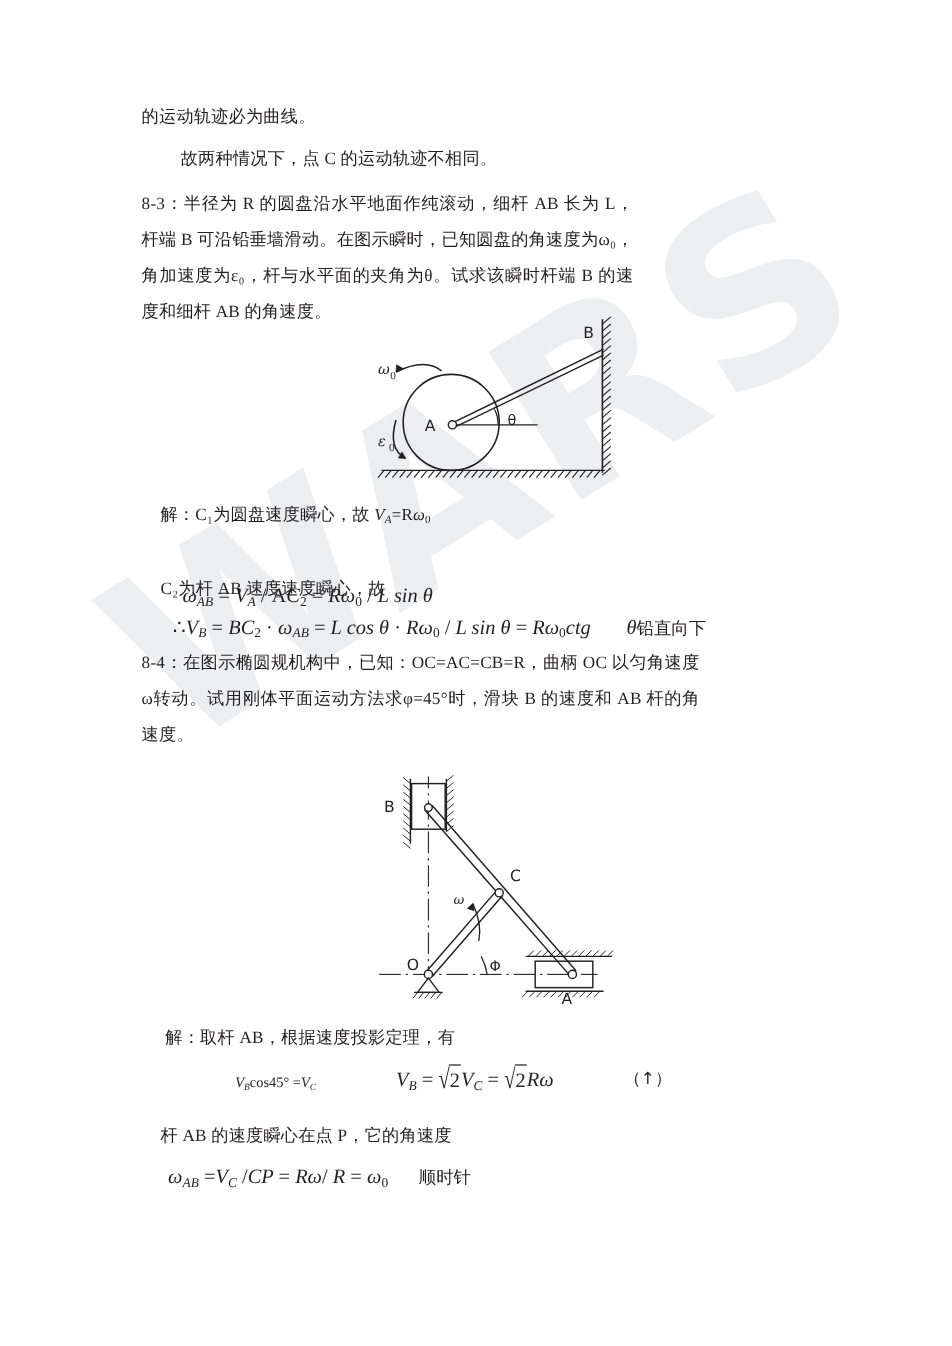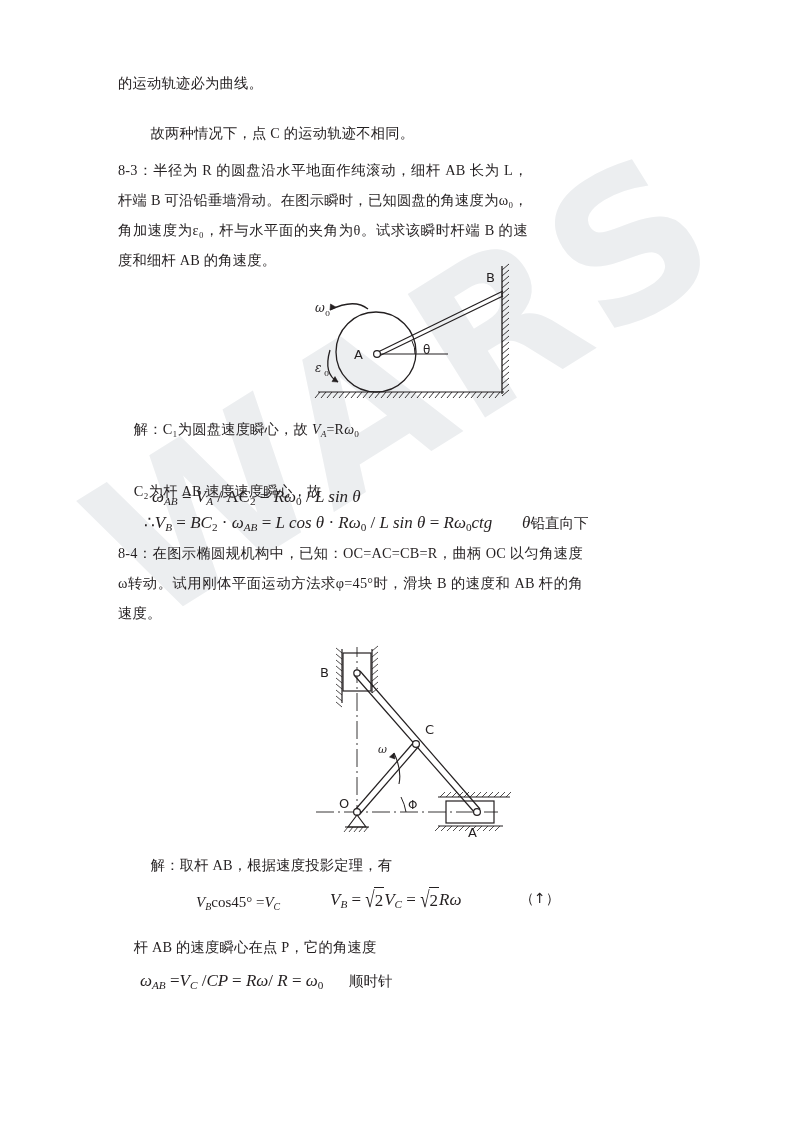--- a/index.html
+++ b/index.html
@@ -108,21 +108,21 @@
 <body>
 
 <div class="page">
 
   <div class="watermark">
     <div class="wm-text">WARS</div>
   </div>
 
   <div class="content">
 
-    <div class="blk" style="left:0;top:68px;width:742px;">
+    <div class="blk" style="left:0;top:84px;width:742px;font-family:Liberation Mono, monospace;">
       <p class="para">的运动轨迹必为曲线。</p>
     </div>
 
     <div class="blk" style="left:4px;top:118px;width:729px;">
       <p class="para indent">故两种情况下，点 C 的运动轨迹不相同。</p>
     </div>
 
     <div class="blk" style="left:0;top:155px;width:628px;">
       <p class="para">8-3：半径为 R 的圆盘沿水平地面作纯滚动，细杆 AB 长为 L，杆端 B 可沿铅垂墙滑动。在图示瞬时，已知圆盘的角速度为ω₀，角加速度为ε₀，杆与水平面的夹角为θ。试求该瞬时杆端 B 的速度和细杆 AB 的角速度。</p>
     </div>
@@ -140,25 +140,25 @@
     </div>
 
     <div class="blk math" style="left:144px;top:510px;">
       <span class="up">∴</span>V<sub>B</sub> <span class="up">=</span> BC<sub class="up">2</sub> <span class="up">·</span> ω<sub>AB</sub> <span class="up">=</span> L cos θ <span class="up">·</span> Rω<sub class="up">0</sub> <span class="up">/</span> L sin θ <span class="up">=</span> Rω<sub class="up">0</sub>ctg &nbsp;&nbsp;&nbsp;&nbsp;&nbsp;&nbsp;θ<span class="cn">铅直向下</span>
     </div>
 
     <div class="blk" style="left:0;top:538px;width:683px;">
       <p class="para">8-4：在图示椭圆规机构中，已知：OC=AC=CB=R，曲柄 OC 以匀角速度ω转动。试用刚体平面运动方法求φ=45°时，滑块 B 的速度和 AB 杆的角速度。</p>
     </div>
 
-    <div class="blk" style="left:17px;top:850px;width:690px;">
+    <div class="blk" style="left:4px;top:850px;width:690px;">
       <p class="para indent1">解：取杆 AB，根据速度投影定理，有</p>
     </div>
 
-    <div class="blk math" style="left:196px;top:889px;font-size:15px;">
+    <div class="blk math" style="left:196px;top:889px;font-size:12px;">
       V<sub>B</sub><span class="up">cos45°</span> <span class="up">=</span>V<sub>C</sub>
     </div>
 
     <div class="blk math" style="left:330px;top:886px;">
       V<sub>B</sub> <span class="up">=</span> <span class="radsign">√</span><span class="sqrt up">2</span>V<sub>C</sub> <span class="up">=</span> <span class="radsign">√</span><span class="sqrt up">2</span>Rω
     </div>
 
     <div class="blk" style="left:520px;top:890px;font-size:14px;font-family:'DejaVu Sans',sans-serif;">（↑）</div>
 
     <div class="blk" style="left:0;top:932px;width:762px;">

